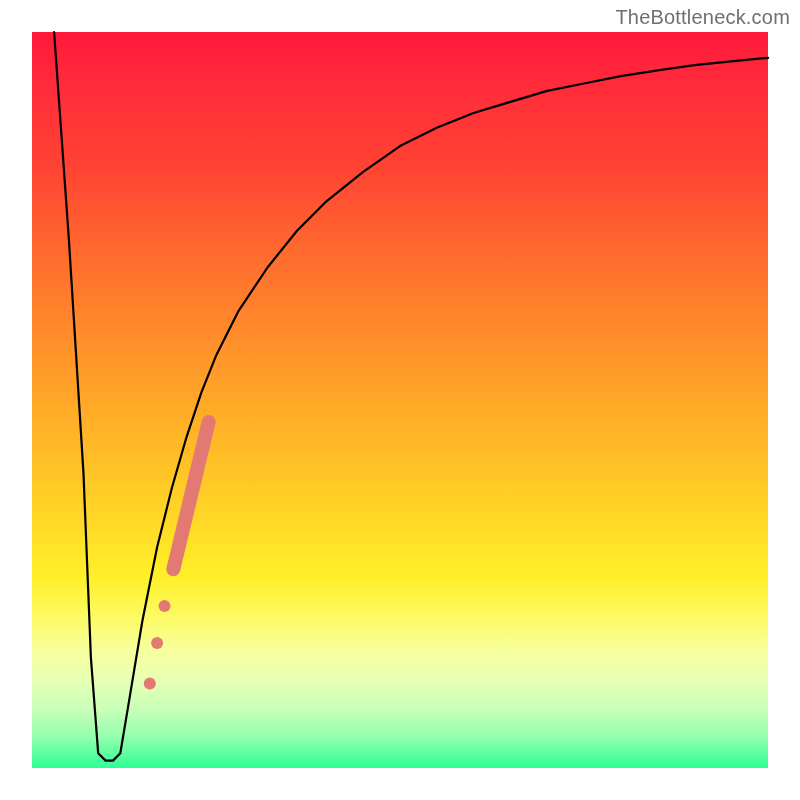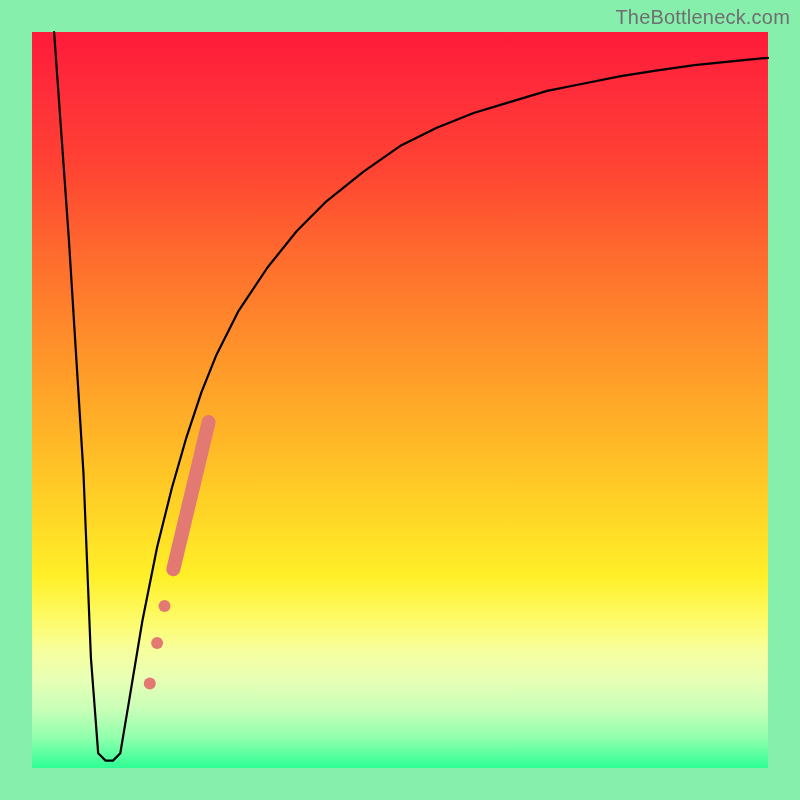--- a/index.html
+++ b/index.html
@@ -8,21 +8,21 @@
     width: 800px;
     height: 800px;
     overflow: hidden;
     background: #000;
     font-family: Arial, Helvetica, sans-serif;
   }
   .frame {
     position: relative;
     width: 800px;
     height: 800px;
-    background: #86efac;
+    background: #ffffff;
   }
   .plot-area {
     position: absolute;
     left: 32px;
     top: 32px;
     width: 736px;
     height: 736px;
     
     background: linear-gradient(to bottom,
       #ff1a3a 0%,

